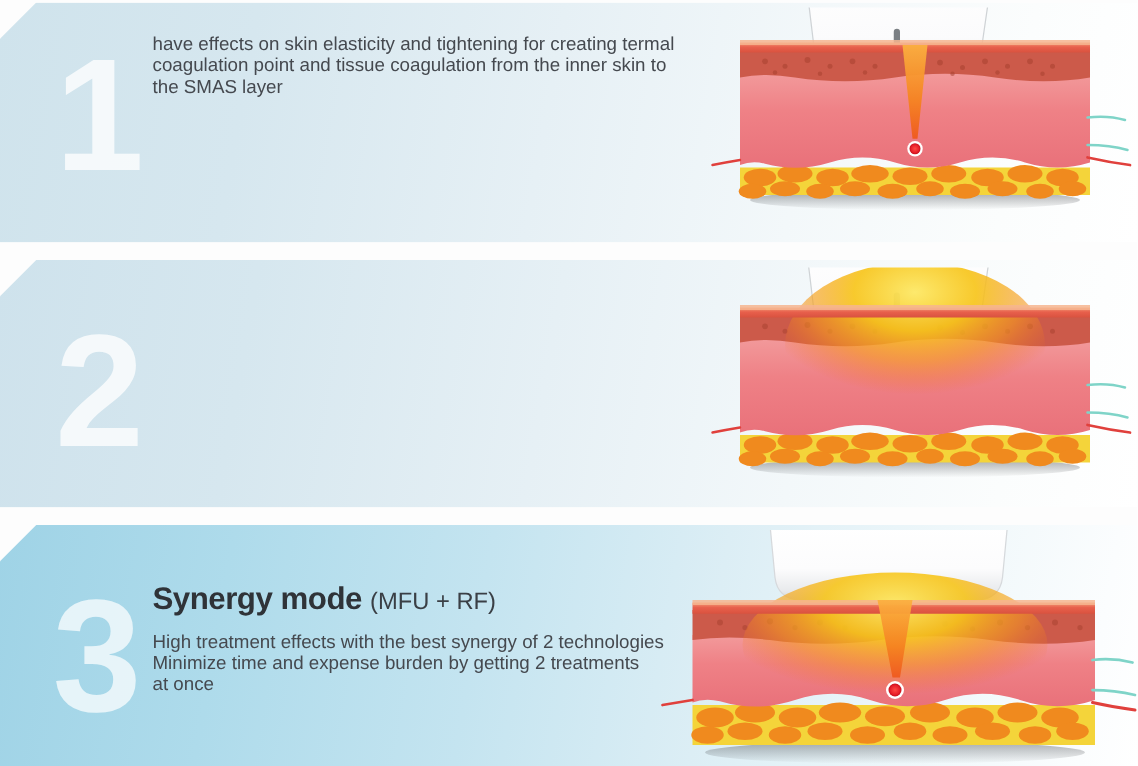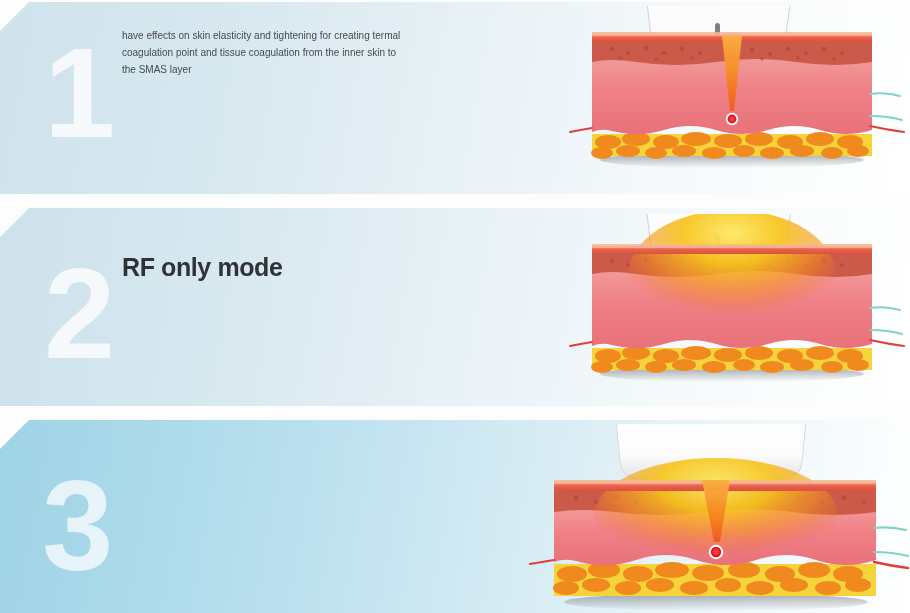--- a/index.html
+++ b/index.html
@@ -56,21 +56,21 @@
     margin:0 0 11px 0;
     white-space:nowrap;
   }
   .title .suffix{
     font-size:19px;
     font-weight:normal;
     color:#3a3f45;
     letter-spacing:0px;
   }
   .body{
-    font-size:10px;
+    font-size:15px;
     line-height:17px;
     color:#45494f;
     margin:0;
     max-width:420px;
     white-space:pre-line;
   }
 
   
   .illus{position:absolute;}
   #illus-1{left:556px;top:6px;width:352px;height:186px;}
@@ -200,21 +200,20 @@
       <path d="M166 30 L186 30 L178 105 L174 105 Z" fill="url(#beam1)"></path>
 
       <circle cx="176" cy="113" r="6.2" fill="#ffffff"></circle>
       <circle cx="176" cy="113" r="4.4" fill="url(#fp1)"></circle>
     </svg>
   </div>
 
   <section class="panel" id="panel-2">
     <div class="numeral">2</div>
     <div class="textblock">
-      <h2 class="title"><span>RF only mode</span></h2>
     </div>
   </section>
 
   <div class="illus" id="illus-2">
     <svg viewBox="0 0 352 192" xmlns="http://www.w3.org/2000/svg">
       <defs>
         <linearGradient id="hp2" x1="0" y1="0" x2="0" y2="1">
           <stop offset="0%" stop-color="#ffffff"></stop>
             <stop offset="55%" stop-color="#fbfbfc"></stop>
           <stop offset="85%" stop-color="#e6e8ea"></stop>
@@ -312,20 +311,26 @@
         <path d="M314 94 Q330 92 344 96" stroke="#7fd4c8" stroke-width="2" fill="none"></path>
         <path d="M314 116 Q332 116 346 120" stroke="#7fd4c8" stroke-width="2" fill="none"></path>
         <path d="M314 126 Q332 130 348 132" stroke="#e0403c" stroke-width="2.2" fill="none"></path>
         <path d="M36 128 Q24 130 14 132" stroke="#e0403c" stroke-width="2" fill="none"></path>
       </g>
     </svg>
   </div>
 
   <section class="panel" id="panel-3">
     <div class="numeral">3</div>
+    <div class="textblock">
+      <h2 class="title"><span>Synergy mode</span> <span class="suffix">(MFU + RF)</span></h2>
+      <p class="body">High treatment effects with the best synergy of 2 technologies
+Minimize time and expense burden by getting 2 treatments
+at once</p>
+    </div>
   </section>
 
   <div class="illus" id="illus-3">
     <svg viewBox="0 0 390 189" xmlns="http://www.w3.org/2000/svg">
       <defs>
         <linearGradient id="hp3" x1="0" y1="0" x2="0" y2="1">
           <stop offset="0%" stop-color="#ffffff"></stop>
             <stop offset="58%" stop-color="#fcfcfd"></stop>
           <stop offset="88%" stop-color="#e8eaec"></stop>
             <stop offset="100%" stop-color="#d4d7da"></stop>

